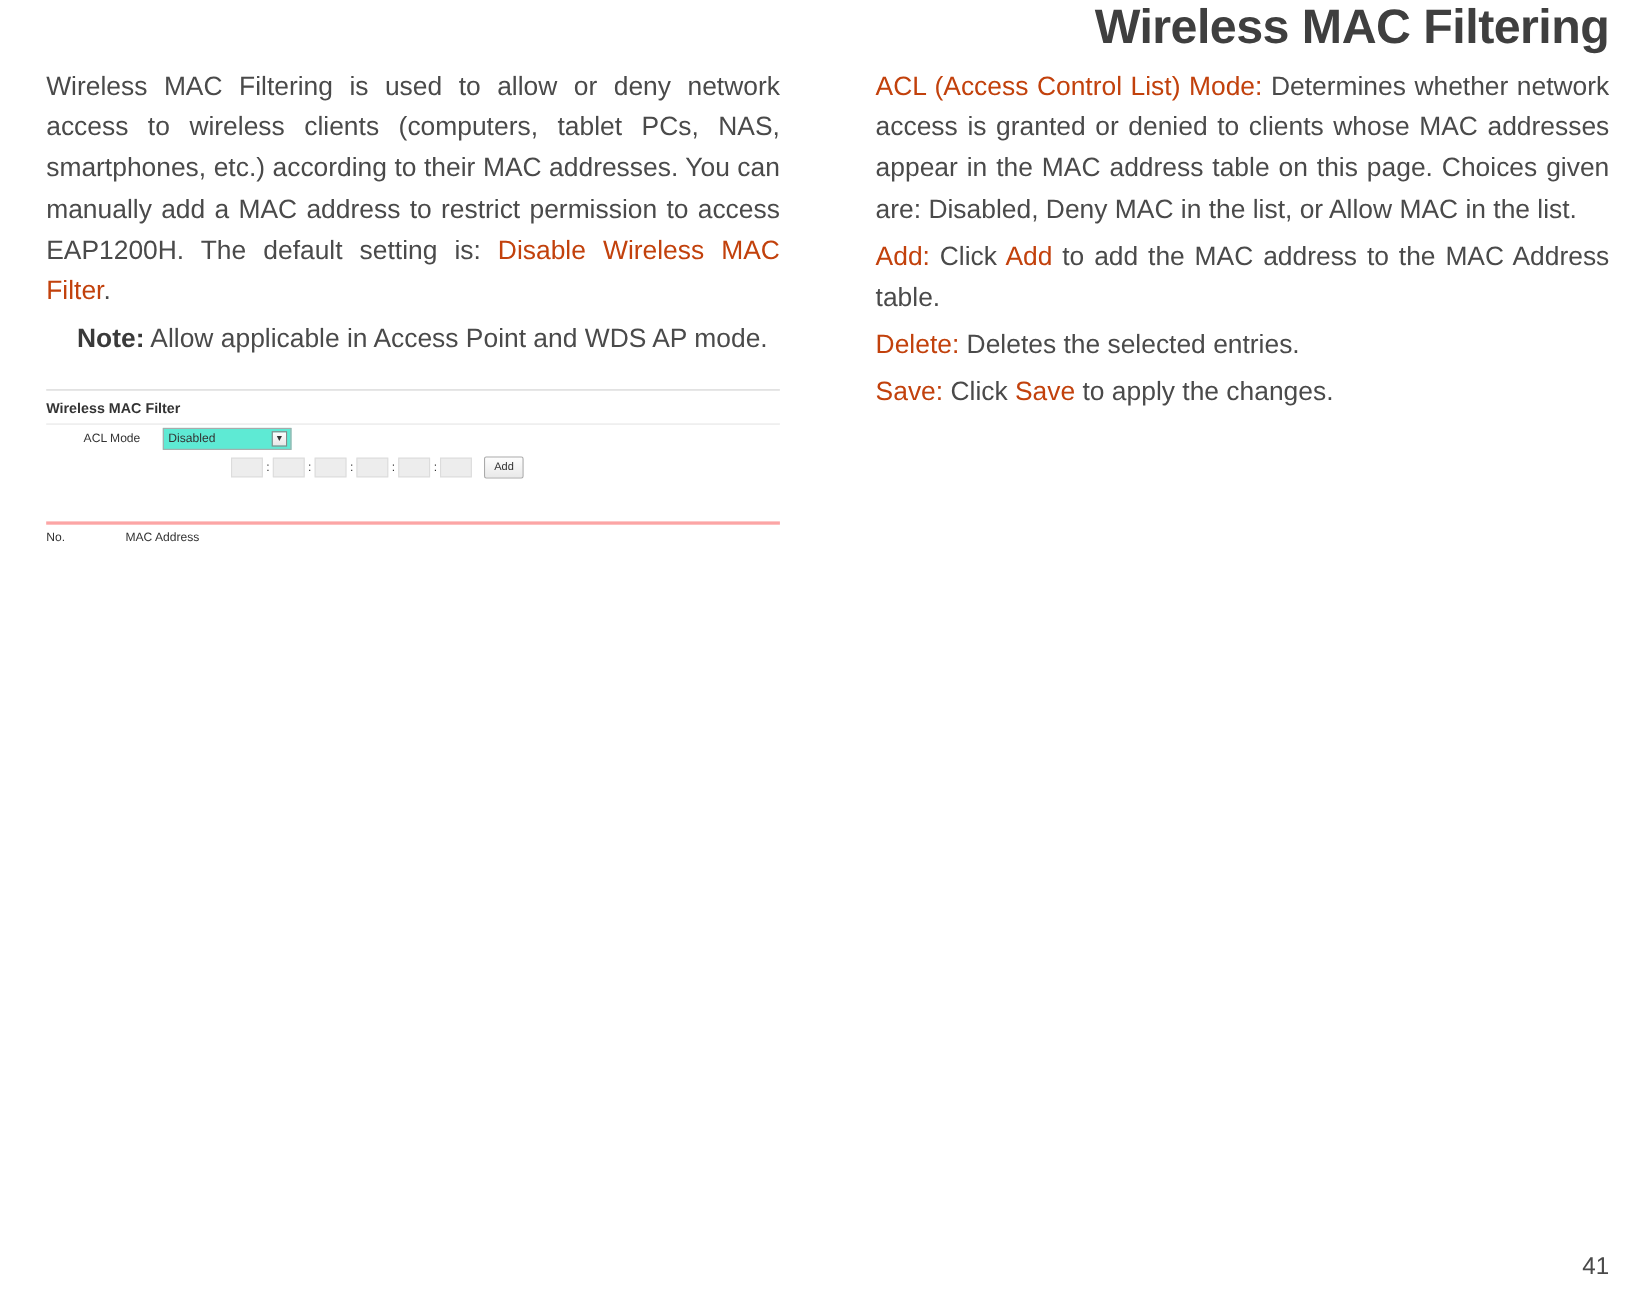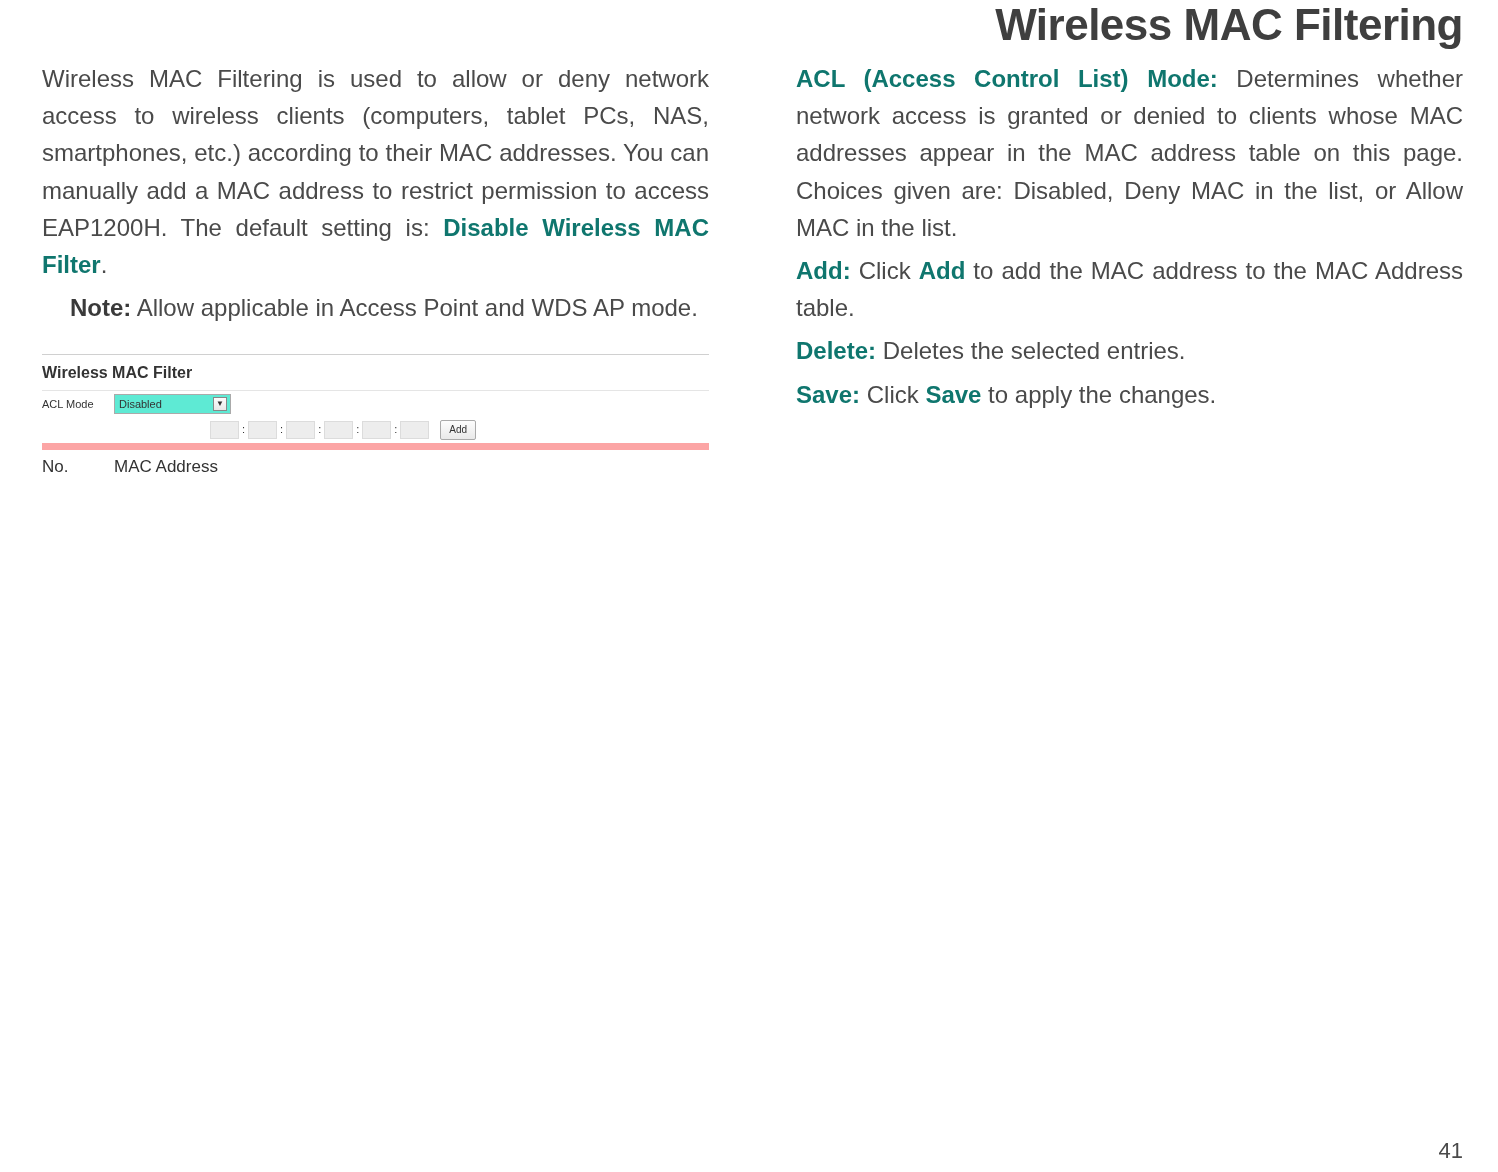--- a/index.html
+++ b/index.html
@@ -35,60 +35,61 @@
     font-size: 24px;
     line-height: 1.55;
   }
   .col p {
     margin: 0 0 6px 0;
   }
   .justify {
     text-align: justify;
   }
   .bold {
-    font-weight: 700;
-    color: #0f766e;
+    font-weight: 400;
+    color: #c2410c;
   }
   .note-line {
     padding-left: 28px;
     text-indent: -0px;
     text-align: justify;
   }
   .note-label {
     font-weight: 700;
     color: #3a3a3a;
   }
   .screenshot-area {
     margin-top: 28px;
     border: 1px solid #d0d0d0;
     border-left: none;
     border-right: none;
     border-bottom: none;
     padding: 6px 0 0 0;
     font-family: Arial, sans-serif;
   }
   .sc-title {
-    font-size: 16px;
+    font-size: 13px;
     font-weight: 700;
     color: #333;
     margin-bottom: 4px;
   }
   .sc-row {
     display: flex;
     align-items: center;
     font-size: 11px;
     color: #333;
     padding: 3px 0;
     border-top: 1px solid #e5e5e5;
   }
   .sc-row:first-of-type {
     border-top: 1px solid #999;
   }
   .sc-label {
     width: 72px;
+    margin-left: 34px;
   }
   .sc-select {
     border: 1px solid #aaa;
     height: 18px;
     width: 108px;
     font-size: 11px;
     display: inline-flex;
     align-items: center;
     justify-content: space-between;
     padding: 0 3px 0 4px;
@@ -122,24 +123,25 @@
   .add-btn {
     border: 1px solid #aaa;
     background: linear-gradient(#fdfdfd,#e9e9e9);
     font-size: 10px;
     padding: 1px 8px;
     margin-left: 8px;
     border-radius: 2px;
   }
   .sc-header {
     display: flex;
-    font-size: 17px;
+    font-size: 11px;
     color: #333;
     padding: 4px 0;
-    border-top: 7px solid #fca5a5;
+    border-top: 3px solid #fca5a5;
+    margin-top: 36px;
   }
   .sc-header .c1 { width: 72px; }
   .page-num {
     text-align: center;
     font-size: 22px;
     margin-top: auto;
     padding-bottom: 8px;
     color: #4a4a4a;
   }
   .para-block { margin-bottom: 10px; }

